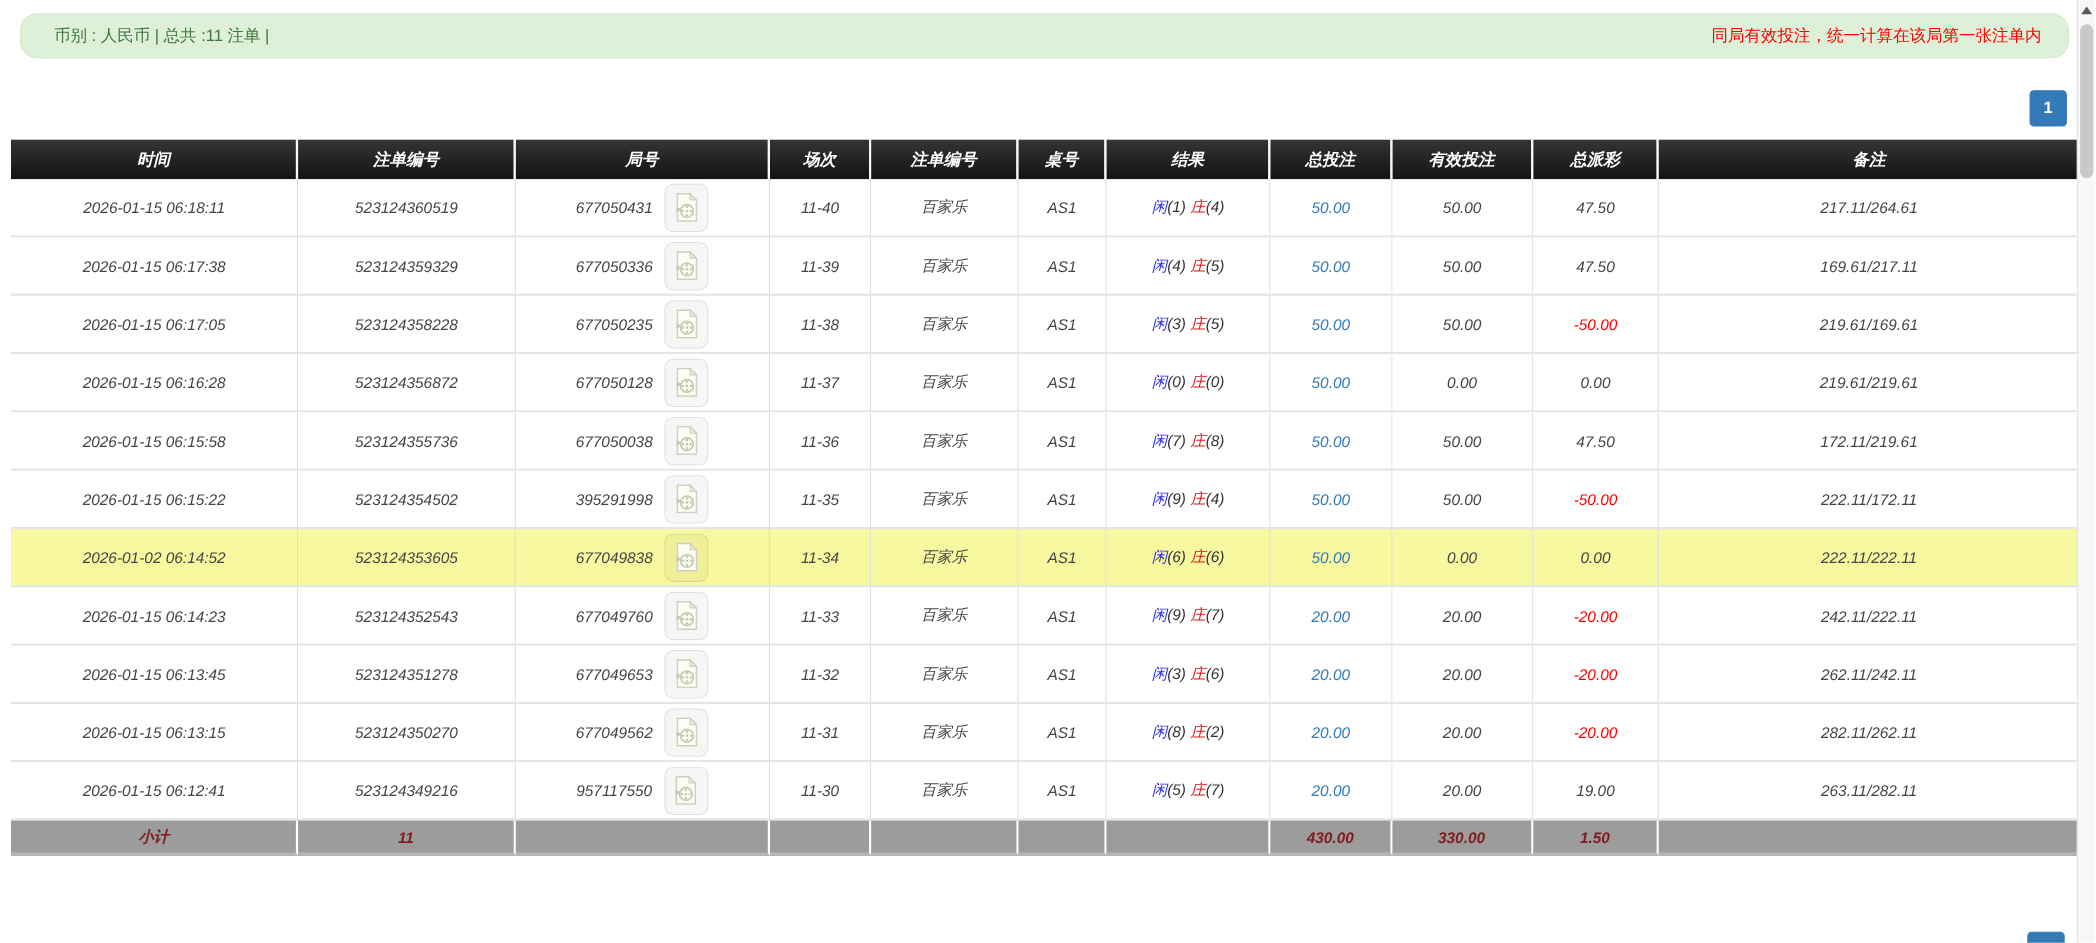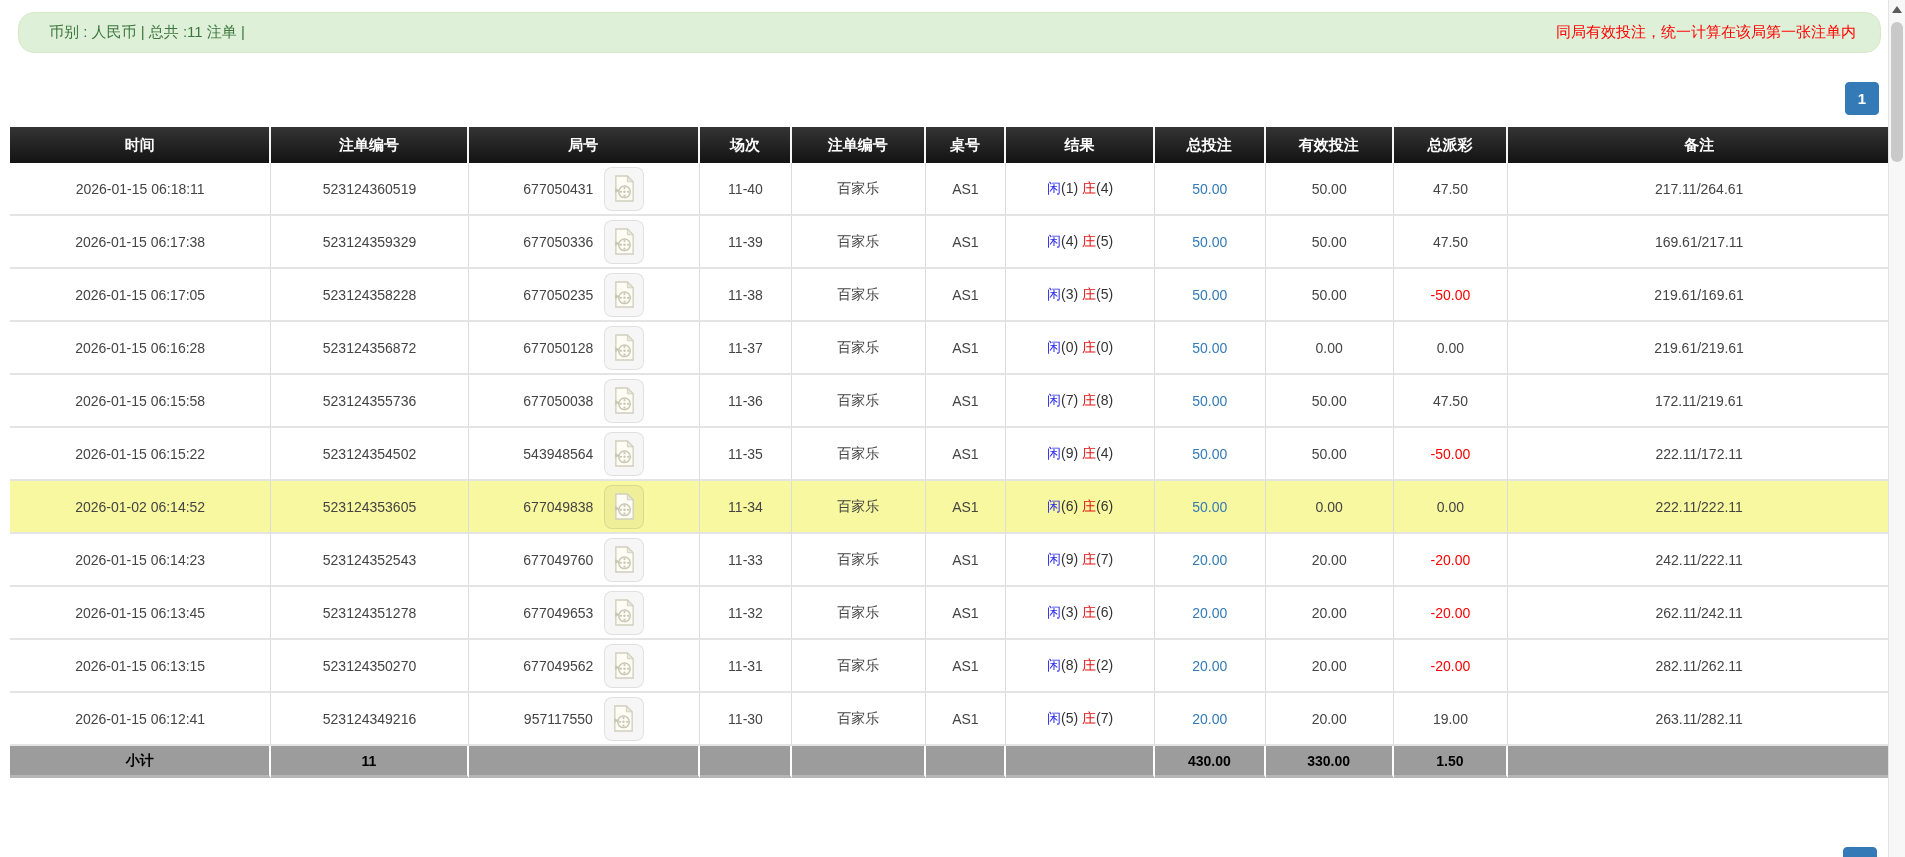--- a/index.html
+++ b/index.html
@@ -20,37 +20,37 @@
   .notice-note{color:#ff0000;}
   
   .pager{
     position:absolute;width:34px;height:33px;background:#337ab7;border:1px solid #337ab7;
     border-radius:4px;color:#fff;font-size:15px;font-weight:bold;
     display:flex;align-items:center;justify-content:center;box-sizing:border-box;cursor:pointer;
   }
   .pager-top{top:82px;right:26px;}
   .pager-bottom{top:847px;right:28px;}
   
-  .table-wrap{position:absolute;left:10px;top:127px;width:1880px;}
+  .table-wrap{position:absolute;left:10px;top:127px;width:1880px;font-style:italic;}
   table{width:100%;border-collapse:separate;border-spacing:0;table-layout:fixed;}
   th{
     background:linear-gradient(#343434,#131313);color:#fff;font-size:15px;font-weight:bold;
     height:36px;text-align:center;vertical-align:middle;
     border-right:2px solid #f7f7f7;padding:0 2px;box-sizing:border-box;
   }
   th:last-child{border-right:none;margin-left:41px;}
   td{
     background:#fff;color:#444;font-size:14px;height:53px;text-align:center;vertical-align:middle;
     border-right:1px solid #dcdcdc;border-bottom:2px solid #e4e4e4;padding:0 4px;box-sizing:border-box;
     overflow:hidden;white-space:nowrap;
   }
   td:last-child{border-right:none;}
   tr.highlight td{background:#f8f8a0;}
   tr.summary-row td{
-    background:#9c9c9c;color:#000000;font-weight:bold;height:32px;
+    background:#9c9c9c;color:#7f1d1d;font-weight:bold;height:32px;
     border-right:2px solid #fff;border-bottom:2px solid #fff;
   }
   tr.summary-row td:last-child{border-right:none;}
   tr.summary-row:last-child td{border-bottom:3px solid #b5b5b5;}
   .bet-link{color:#337ab7;text-decoration:none;cursor:pointer;}
   .neg{color:#ff0000;}
   .player{color:#2b2bee;}
   .banker{color:#e01212;}
   .pts{color:#333;}
   .round-cell .round-no{vertical-align:middle;}
@@ -246,21 +246,21 @@
           <td><span>AS1</span></td>
           <td><span class="player">闲</span><span class="pts">(7)</span> <span class="banker">庄</span><span class="pts">(8)</span></td>
           <td><a class="bet-link">50.00</a></td>
           <td><span>50.00</span></td>
           <td><span>47.50</span></td>
           <td><span>172.11/219.61</span></td>
         </tr>
         <tr>
           <td><span>2026-01-15 06:15:22</span></td>
           <td><span>523124354502</span></td>
-          <td class="round-cell"><span class="round-no">543948564</span>
+          <td class="round-cell"><span class="round-no">395291998</span>
   <span class="video-btn">
               <svg width="23" height="27" viewBox="0 0 24 28" xmlns="http://www.w3.org/2000/svg">
     <path d="M3 1 h12 l6 6 v20 h-18 z" fill="#fdfdf6" stroke="#cfcfbd" stroke-width="1.4"></path>
     <path d="M15 1 l6 6 h-6 z" fill="#e9e9da" stroke="#cfcfbd" stroke-width="1"></path>
     <circle cx="12" cy="17.5" r="6" fill="none" stroke="#c7c7b2" stroke-width="1.6"></circle>
     <circle cx="12" cy="17.5" r="1.3" fill="#c7c7b2"></circle>
     <circle cx="12" cy="13.6" r="1.2" fill="#c7c7b2"></circle>
     <circle cx="12" cy="21.4" r="1.2" fill="#c7c7b2"></circle>
     <circle cx="8.2" cy="17.5" r="1.2" fill="#c7c7b2"></circle>
     <circle cx="15.8" cy="17.5" r="1.2" fill="#c7c7b2"></circle>

